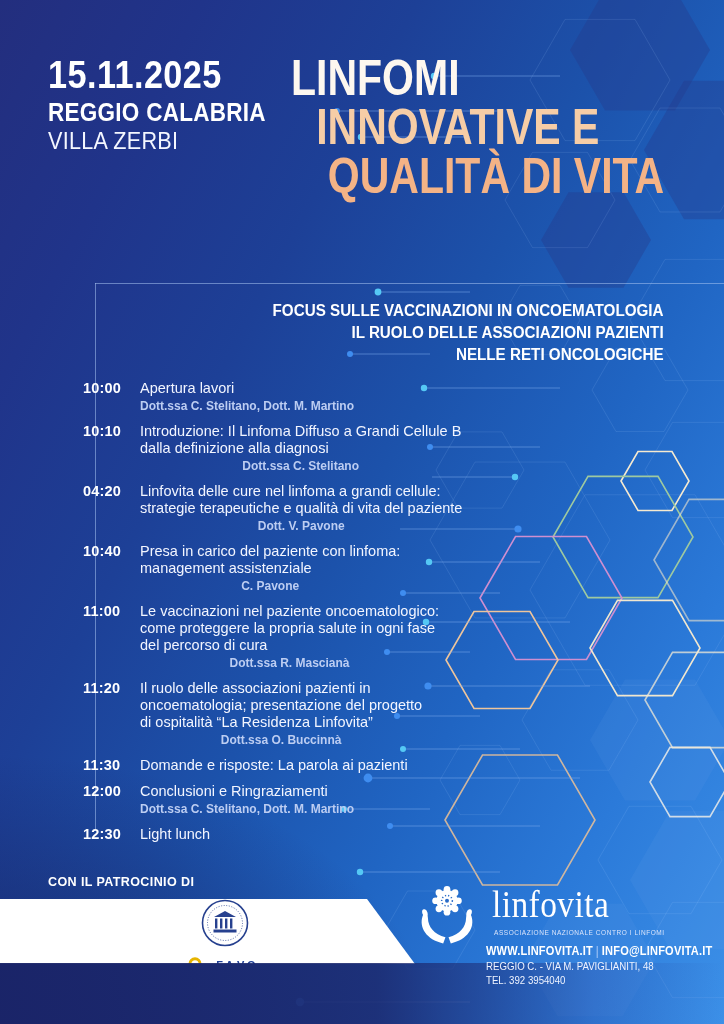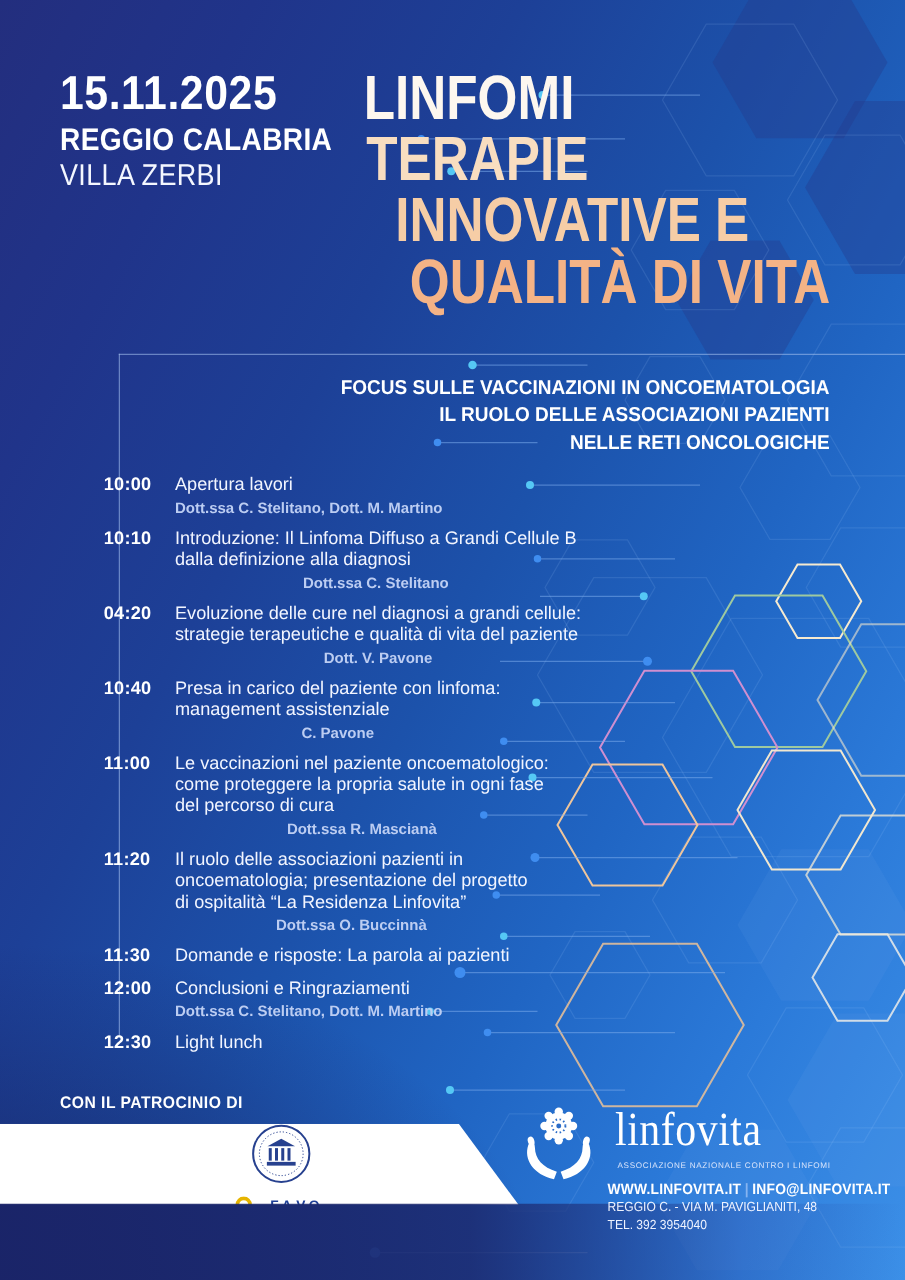--- a/index.html
+++ b/index.html
@@ -162,21 +162,20 @@
   </svg>
 
   <div class="datewrap">
     <div class="ev-date">15.11.2025</div>
     <div class="ev-city">REGGIO CALABRIA</div>
     <div class="ev-venue">VILLA ZERBI</div>
   </div>
 
   <div class="titlewrap">
     <div class="t-line t1"><span>LINFOMI</span></div>
-    <div class="t-line t2"><span>TERAPIE</span></div>
     <div class="t-line t3"><span>INNOVATIVE E</span></div>
     <div class="t-line t4"><span>QUALITÀ DI VITA</span></div>
   </div>
 
   <div class="hline"></div>
   <div class="vline"></div>
 
   <div class="subwrap">
     <div class="sub-line"><span>FOCUS SULLE VACCINAZIONI IN ONCOEMATOLOGIA</span></div>
     <div class="sub-line"><span>IL RUOLO DELLE ASSOCIAZIONI PAZIENTI</span></div>
@@ -195,21 +194,21 @@
       <div class="sched-time">10:10</div>
       <div class="sched-body">
           <div class="sched-title">Introduzione: Il Linfoma Diffuso a Grandi Cellule B
 dalla definizione alla diagnosi</div>
       <div class="sched-speaker">Dott.ssa C. Stelitano</div>
         </div>
     </div>
     <div class="sched-row">
       <div class="sched-time">04:20</div>
       <div class="sched-body">
-          <div class="sched-title">Evoluzione delle cure nel diagnosi a grandi cellule:
+          <div class="sched-title">Linfovita delle cure nel linfoma a grandi cellule:
 strategie terapeutiche e qualità di vita del paziente</div>
       <div class="sched-speaker">Dott. V. Pavone</div>
         </div>
     </div>
     <div class="sched-row">
       <div class="sched-time">10:40</div>
       <div class="sched-body">
           <div class="sched-title">Presa in carico del paziente con linfoma:
 management assistenziale</div>
       <div class="sched-speaker">C. Pavone</div>

